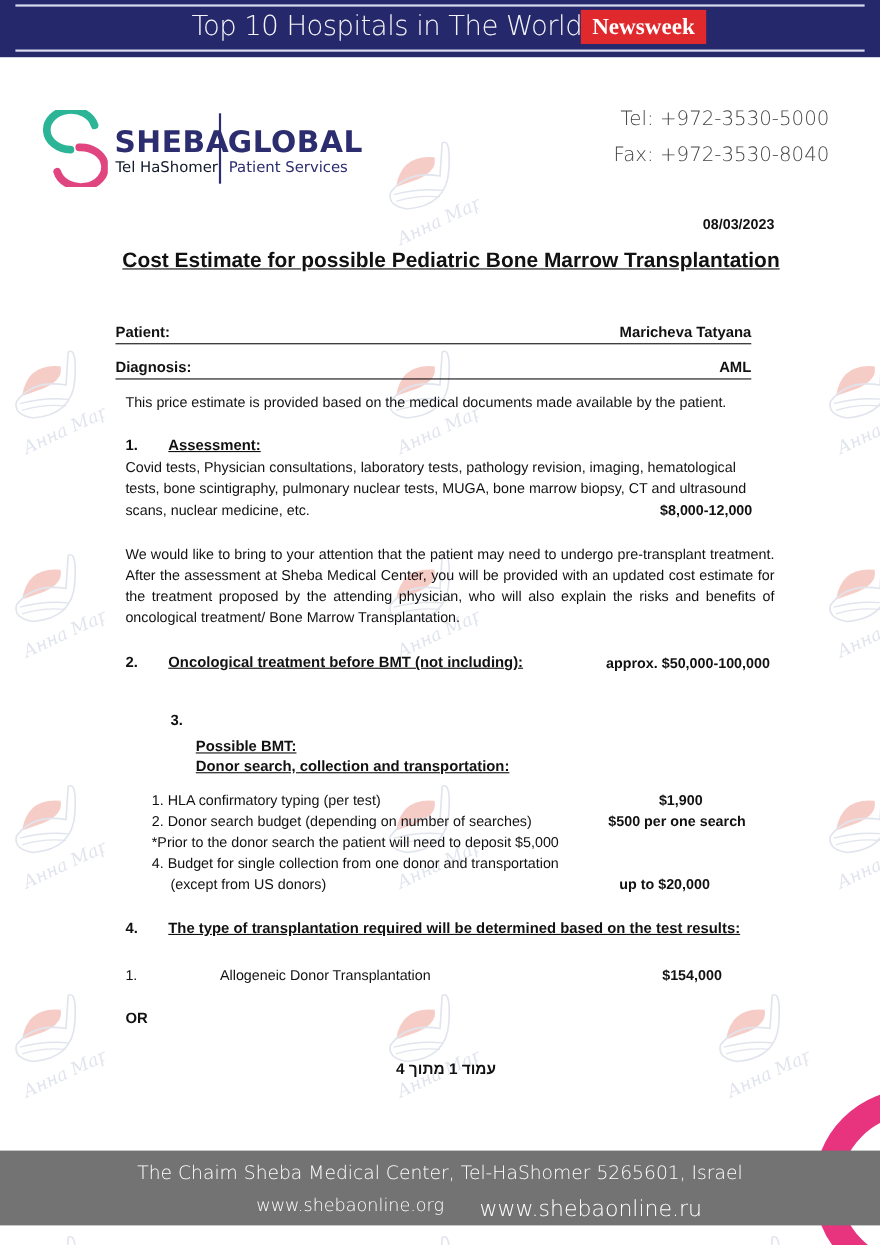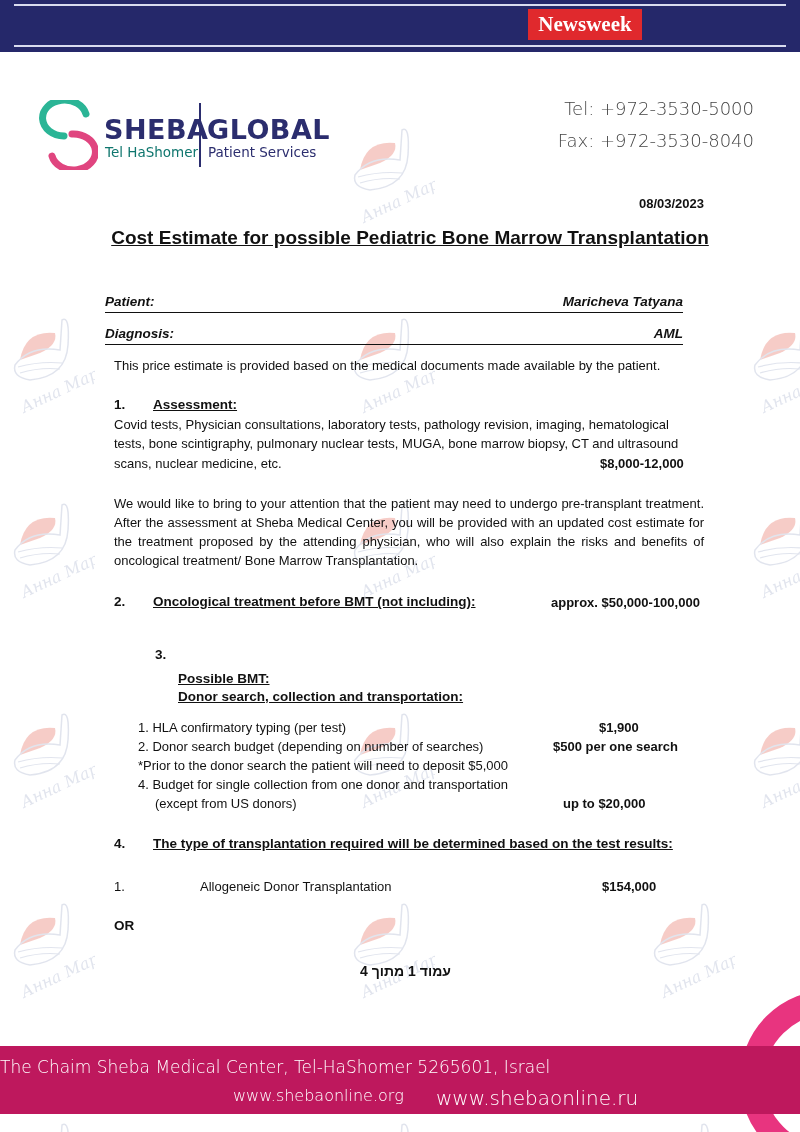--- a/index.html
+++ b/index.html
@@ -11,65 +11,66 @@
   .top-banner .line.l1 { top: 4px; }
   .top-banner .line.l2 { top: 45px; }
   .banner-title { position: absolute; left: 174px; top: 9px; color: #f3f3f8; font-size: 25px; font-weight: normal; letter-spacing: -0.5px; font-family: "DejaVu Sans", sans-serif; font-weight: 300; }
   .newsweek { position: absolute; left: 528px; top: 9px; width: 114px; height: 31px; background: #e0292d; color: #fff; font-family: "Liberation Serif", serif; font-weight: bold; font-size: 21px; text-align: center; line-height: 31px; }
 
   
   .logo-s { position: absolute; left: 38px; top: 100px; width: 60px; height: 70px; }
   .logo-sheba { position: absolute; left: 104px; top: 114px; color: #2b2d6e; font-weight: bold; font-size: 27px; letter-spacing: 0.5px; font-family: "DejaVu Sans", sans-serif; }
   .logo-sep { position: absolute; left: 199px; top: 103px; width: 2px; height: 64px; background: #2b2d6e; }
   .logo-global { position: absolute; left: 207px; top: 114px; color: #2b2d6e; font-weight: bold; font-size: 27px; letter-spacing: 0.5px; font-family: "DejaVu Sans", sans-serif; }
-  .logo-sub1 { position: absolute; left: 105px; top: 144px; color: #0f766e; font-size: 13.5px; font-family: "DejaVu Sans", sans-serif; }
+  .logo-sub1 { position: absolute; left: 105px; top: 144px; color: #0f172a; font-size: 13.5px; font-family: "DejaVu Sans", sans-serif; }
   .logo-sub2 { position: absolute; left: 208px; top: 144px; color: #2b2d6e; font-size: 13.5px; font-family: "DejaVu Sans", sans-serif; }
 
   .contact { position: absolute; right: 46px; text-align: right; color: #444; font-size: 18px; font-family: "DejaVu Sans", sans-serif; font-weight: 300; }
   .contact.tel { top: 98px; }
   .contact.fax { top: 130px; }
 
   .date { position: absolute; right: 96px; top: 196px; font-weight: bold; font-size: 13px; }
 
   .doc-title { position: absolute; left: 0; width: 820px; text-align: center; top: 227px; font-weight: bold; font-size: 19px; text-decoration: underline; font-family: "Liberation Sans", sans-serif; }
 
-  .field-row { position: absolute; left: 105px; width: 578px; border-bottom: 1.5px solid #111; font-weight: bold; font-size: 13.5px; height: 19px; font-style: italic; }
+  .field-row { position: absolute; left: 105px; width: 578px; border-bottom: 1.5px solid #111; font-weight: bold; font-size: 13.5px; height: 19px; }
   .field-row .lbl { position: absolute; left: 0; top: 0; }
   .field-row .val { position: absolute; right: 0; top: 0; }
   .row-patient { top: 294px; }
   .row-diagnosis { top: 326px; }
 
   .txt { position: absolute; font-size: 13px; line-height: 18px; color: #111; }
 
   .intro { left: 114px; top: 357px; }
 
   .sec-num { position: absolute; font-weight: bold; font-size: 13.5px; }
   .sec-head { position: absolute; font-weight: bold; font-size: 13.5px; text-decoration: underline; }
 
   .para { position: absolute; left: 114px; width: 590px; font-size: 13px; line-height: 19px; text-align: justify; }
 
   .price { position: absolute; font-weight: bold; font-size: 13px; }
 
   
-  .footer { position: absolute; left: 0; top: 1046px; width: 800px; height: 68px; background: #be185d; color: #fff; text-align: left; font-family: "DejaVu Sans", sans-serif; font-weight: 300; }
+  .footer { position: absolute; left: 0; top: 1046px; width: 800px; height: 68px; background: #737373; color: #fff; text-align: center; font-family: "DejaVu Sans", sans-serif; font-weight: 300; }
   .footer .addr { position: absolute; left: 0; width: 800px; top: 11px; font-size: 17px; }
   .footer .site1 { position: absolute; left: 233px; top: 40px; font-size: 16px; }
   .footer .site2 { position: absolute; left: 436px; top: 40px; font-size: 20px; }
 
   .page-num { position: absolute; left: 360px; top: 963px; font-weight: bold; font-size: 14px; direction: rtl; unicode-bidi: bidi-override; }
 
   .pink-arc { position: absolute; left: 740px; top: 990px; width: 180px; height: 180px; border: 24px solid #e8347f; border-radius: 50%; }
 
   .watermark { position: absolute; width: 95px; height: 120px; opacity: 0.55; pointer-events: none; }
 </style>
 </head>
 <body>
 
 <div class="top-banner">
   <div class="line l1"></div>
+  <div class="banner-title">Top 10 Hospitals in The World</div>
   <div class="newsweek">Newsweek</div>
   <div class="line l2"></div>
 </div>
 
 <div id="wm-layer">
     <svg class="watermark" viewBox="0 0 95 120" style="left: 340px; top: 115px;">
       <path d="M20 55 Q25 25 55 28 Q58 40 40 48 Z" fill="#f0a49a"></path>
       <path d="M15 60 Q30 40 60 45 L62 15 Q70 10 68 40 Q66 72 30 75 Q12 72 15 60Z" fill="none" stroke="#c9cfe0" stroke-width="1.5"></path>
       <path d="M18 62 Q40 56 62 58 M20 68 Q40 62 60 64" stroke="#c9cfe0" stroke-width="1.2" fill="none"></path>
       <text x="20" y="100" font-family="DejaVu Serif, serif" font-style="italic" font-size="16" fill="#c9cfe0" transform="rotate(-25 40 95)">Анна Мария</text>

